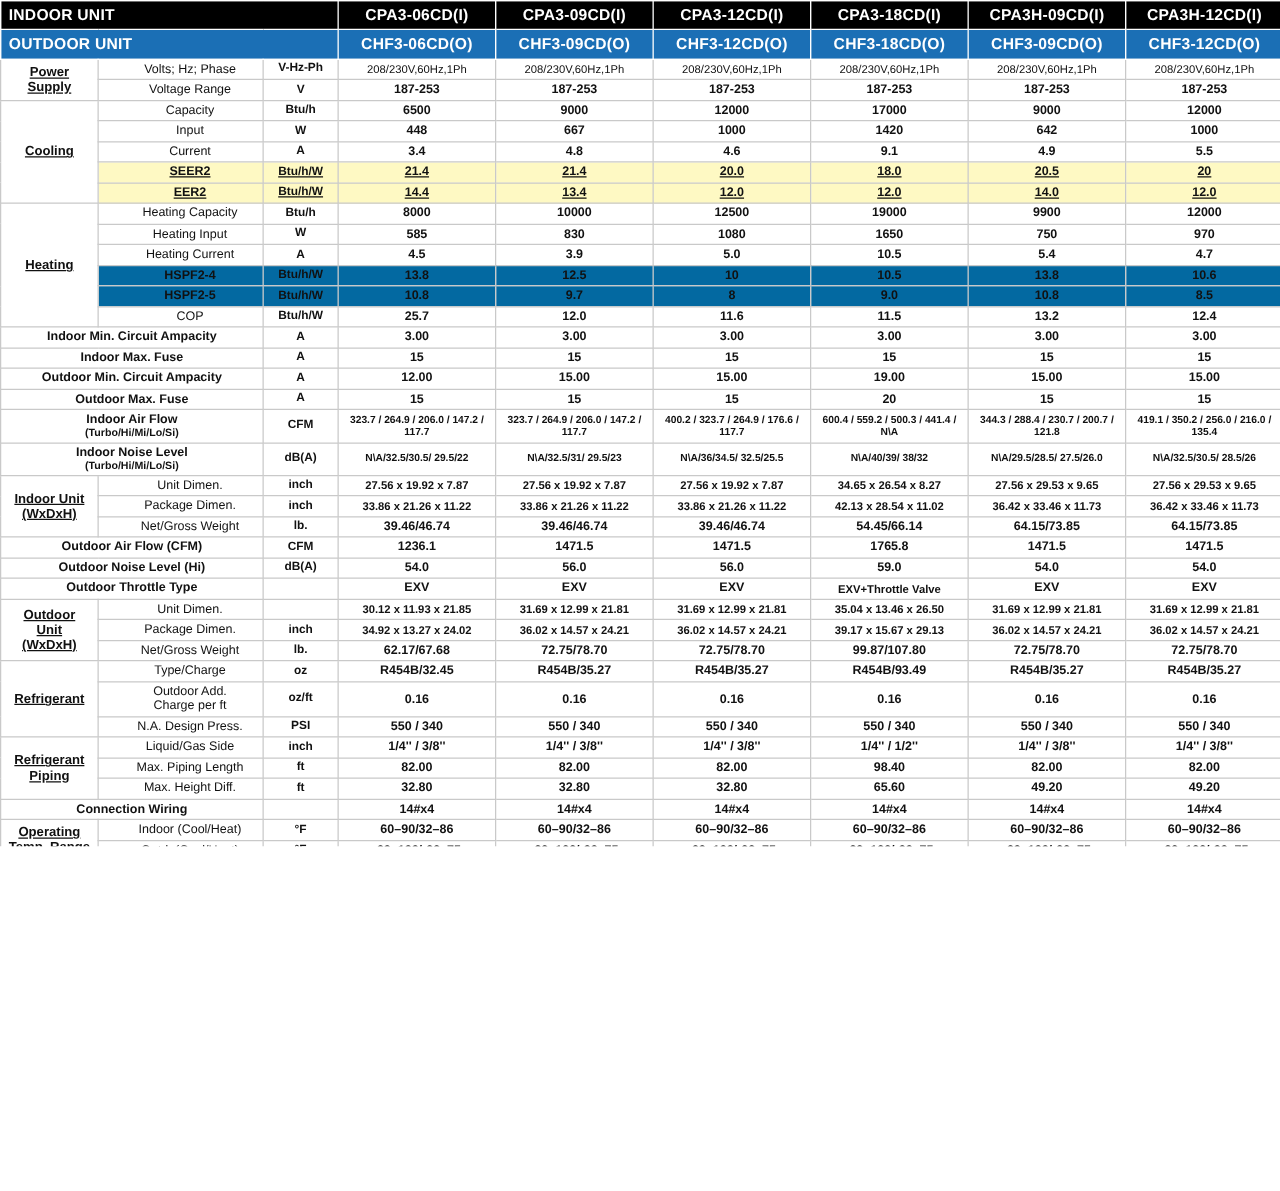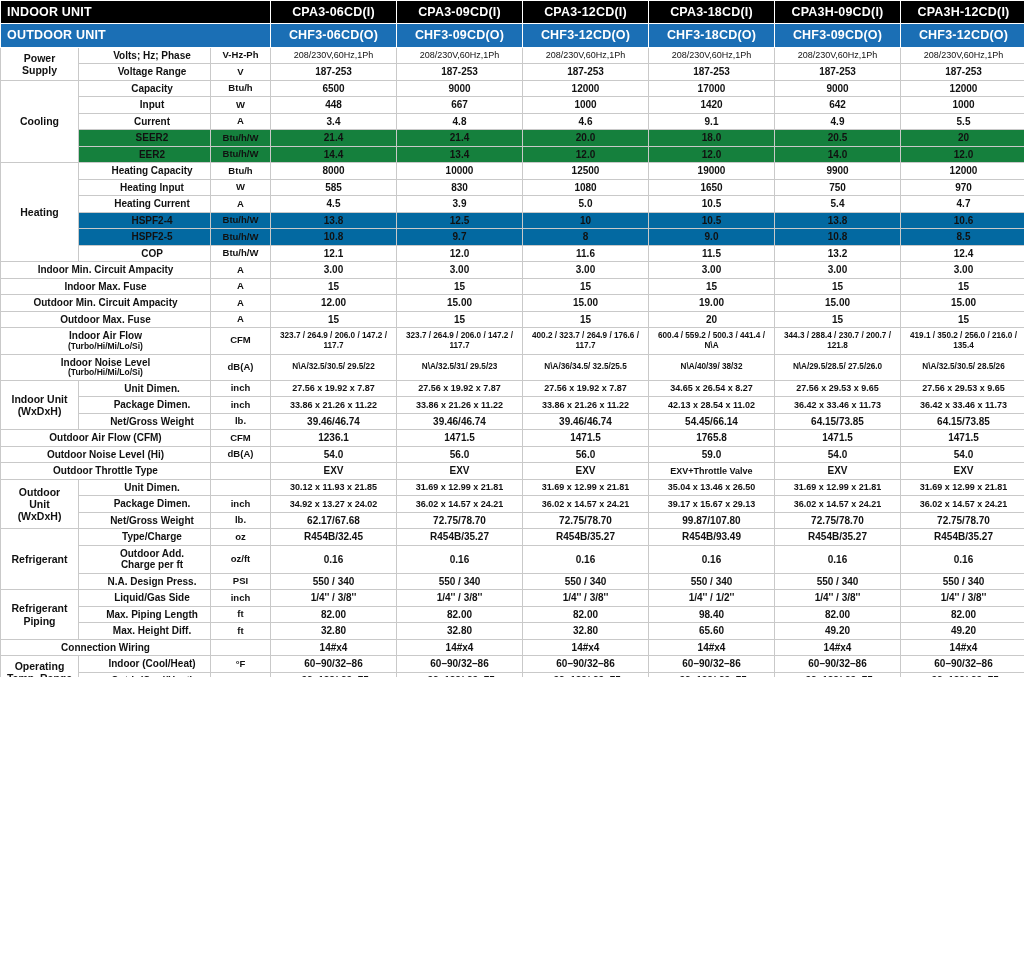--- a/index.html
+++ b/index.html
@@ -52,43 +52,44 @@
   }
   td.hdr-model { font-size: 12px; }
 
   
   td.grp {
     text-align: left;
     font-weight: bold;
     font-size: 10.5px;
     padding-left: 5px;
     line-height: 1.1;
+    text-decoration: underline;
   }
   td.param {
     text-align: left;
     padding-left: 10px;
-    font-weight: bold;
+    font-weight: normal;
     font-size: 10px;
   }
   td.param.indent { padding-left: 18px; }
   td.param-wide {
     text-align: left;
     padding-left: 5px;
     font-weight: bold;
     font-size: 10px;
     line-height: 1.15;
     white-space: normal;
   }
   td.unit { font-weight: bold; font-size: 9.5px; margin-left: 28px; }
   td.val { font-size: 10px; }
   td.val.small { font-size: 9px; }
   td.val.tiny { font-size: 8.2px; white-space: normal; line-height: 1.2; margin-top: 32px; }
 
   
-  tr.blue td { background: #15803d; }
+  tr.blue td { background: #fef9c3; text-decoration: underline; }
   tr.peach td { background: #0369a1; }
   tr.blue td.param, tr.blue td.unit, tr.blue td.val,
   tr.peach td.param, tr.peach td.unit, tr.peach td.val { font-weight: bold; }
   tr.blue td.val, tr.peach td.val { font-weight: bold; }
 
   td.bold { font-weight: bold; }
   .sub { font-size: 8.5px; font-weight: bold; display:block; }
 </style>
 </head>
 <body>
@@ -247,21 +248,21 @@
       <td class="val">10.8</td>
       <td class="val">9.7</td>
       <td class="val">8</td>
       <td class="val">9.0</td>
       <td class="val">10.8</td>
       <td class="val">8.5</td>
     </tr>
     <tr>
       <td class="param indent">COP</td>
       <td class="unit">Btu/h/W</td>
-      <td class="val bold">12.1</td>
+      <td class="val bold">25.7</td>
       <td class="val bold">12.0</td>
       <td class="val bold">11.6</td>
       <td class="val bold">11.5</td>
       <td class="val bold">13.2</td>
       <td class="val bold">12.4</td>
     </tr>
 
     <tr>
       <td class="param-wide" colspan="2">Indoor Min. Circuit Ampacity</td>
       <td class="unit">A</td>

